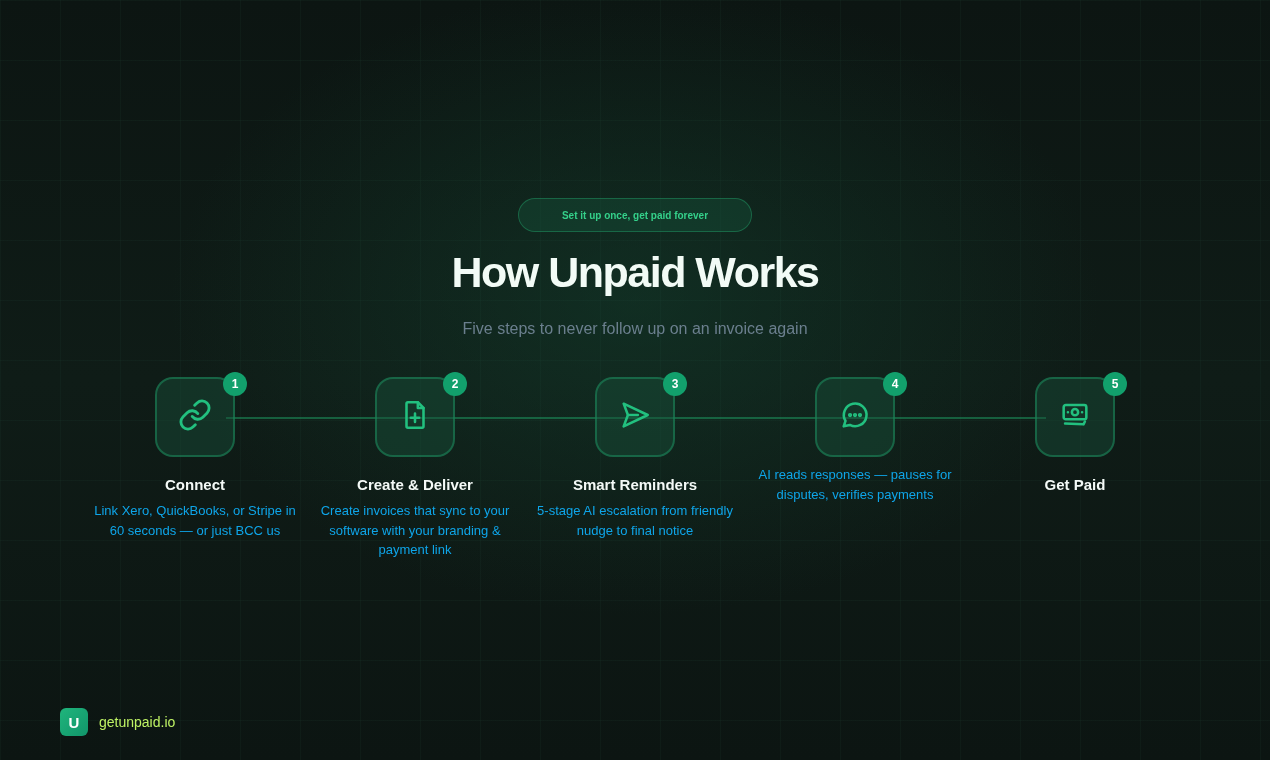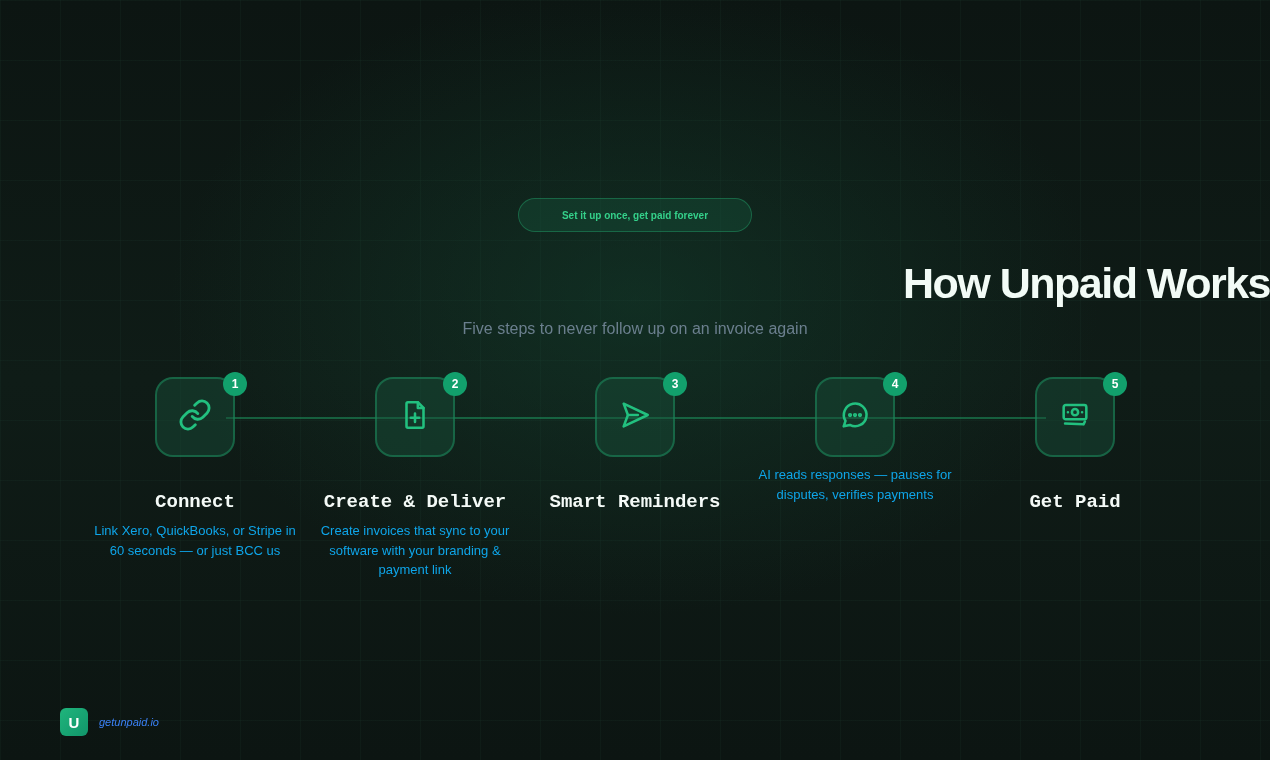--- a/index.html
+++ b/index.html
@@ -29,24 +29,23 @@
     position: absolute; left: 518px; top: 198px; width: 234px; height: 34px;
     border-radius: 17px;
     background: rgba(22,90,62,0.35);
     border: 1px solid rgba(34,160,105,0.45);
     color: #34d08a;
     font-size: 10px; font-weight: 700;
     display: flex; align-items: center; justify-content: center;
   }
   .title {
     position: absolute; left: 0; right: 0; top: 248px;
-    text-align: right;
+    text-align: center;
     font-size: 43px; font-weight: 700; letter-spacing: -1.5px;
     color: #f2fbf6;
-    margin-top: 11px;
   }
   .subtitle {
     position: absolute; left: 0; right: 0; top: 307px;
     text-align: center; font-size: 16px; color: #6b7f8e; margin-top: 13px;
   }
 
   .connector {
     position: absolute; left: 226px; top: 417px; width: 820px; height: 2px;
     background: rgba(30,150,95,0.55);
   }
@@ -61,39 +60,39 @@
   }
   .icon-box svg { width: 34px; height: 34px; }
   .badge {
     position: absolute; top: -7px; right: -14px;
     width: 24px; height: 24px; border-radius: 50%;
     background: #12a06c;
     color: #ffffff; font-size: 12px; font-weight: 700;
     display: flex; align-items: center; justify-content: center;
   }
   .step-title {
-    margin-top: 34px;
-    font-size: 19px; font-weight: 700; color: #f4faf7; font-family: Liberation Mono, monospace;
+    margin-top: 19px;
+    font-size: 15px; font-weight: 700; color: #f4faf7;
   }
   .step-desc {
     margin: 8px auto 0; width: 210px;
     font-size: 13px; line-height: 19.5px; color: #0ea5e9;
   }
 
   .footer {
     position: absolute; left: 60px; top: 708px;
     display: flex; align-items: center; gap: 11px;
   }
   .logo {
     width: 28px; height: 28px; border-radius: 6px;
     background: linear-gradient(135deg, #1fb57c, #11956a);
     color: #ffffff; font-weight: 700; font-size: 15px;
     display: flex; align-items: center; justify-content: center;
   }
-  .domain { color: #3b82f6; font-size: 11px; font-style: italic; }
+  .domain { color: #bef264; font-size: 14px; }
 </style>
 </head>
 <body>
 
 <div class="bg"></div>
 <div class="grid"></div>
 
 <div class="content">
   <div class="pill">Set it up once, get paid forever</div>
   <h1 class="title">How Unpaid Works</h1>
@@ -134,20 +133,21 @@
     <div class="icon-box">
       <span>
         <svg viewBox="0 0 24 24" fill="none" stroke="#22c07f" stroke-width="1.8" stroke-linecap="round" stroke-linejoin="round">
           <path d="M4 4l17 8-17 8 3-8z"></path>
           <path d="M7 12h7"></path>
         </svg>
       </span>
       <div class="badge">3</div>
     </div>
     <div class="step-title">Smart Reminders</div>
+    <div class="step-desc">5-stage AI escalation from friendly nudge to final notice</div>
   </div>
 
   <div class="step" style="left:745px;">
     <div class="icon-box">
       <span>
         <svg viewBox="0 0 24 24" fill="none" stroke="#22c07f" stroke-width="1.8" stroke-linecap="round" stroke-linejoin="round">
           <path d="M4 20l1.3-3.9A8 8 0 1 1 8.4 19z"></path>
           <circle cx="8.5" cy="12" r="0.6" fill="#22c07f"></circle>
           <circle cx="12" cy="12" r="0.6" fill="#22c07f"></circle>
           <circle cx="15.5" cy="12" r="0.6" fill="#22c07f"></circle>

